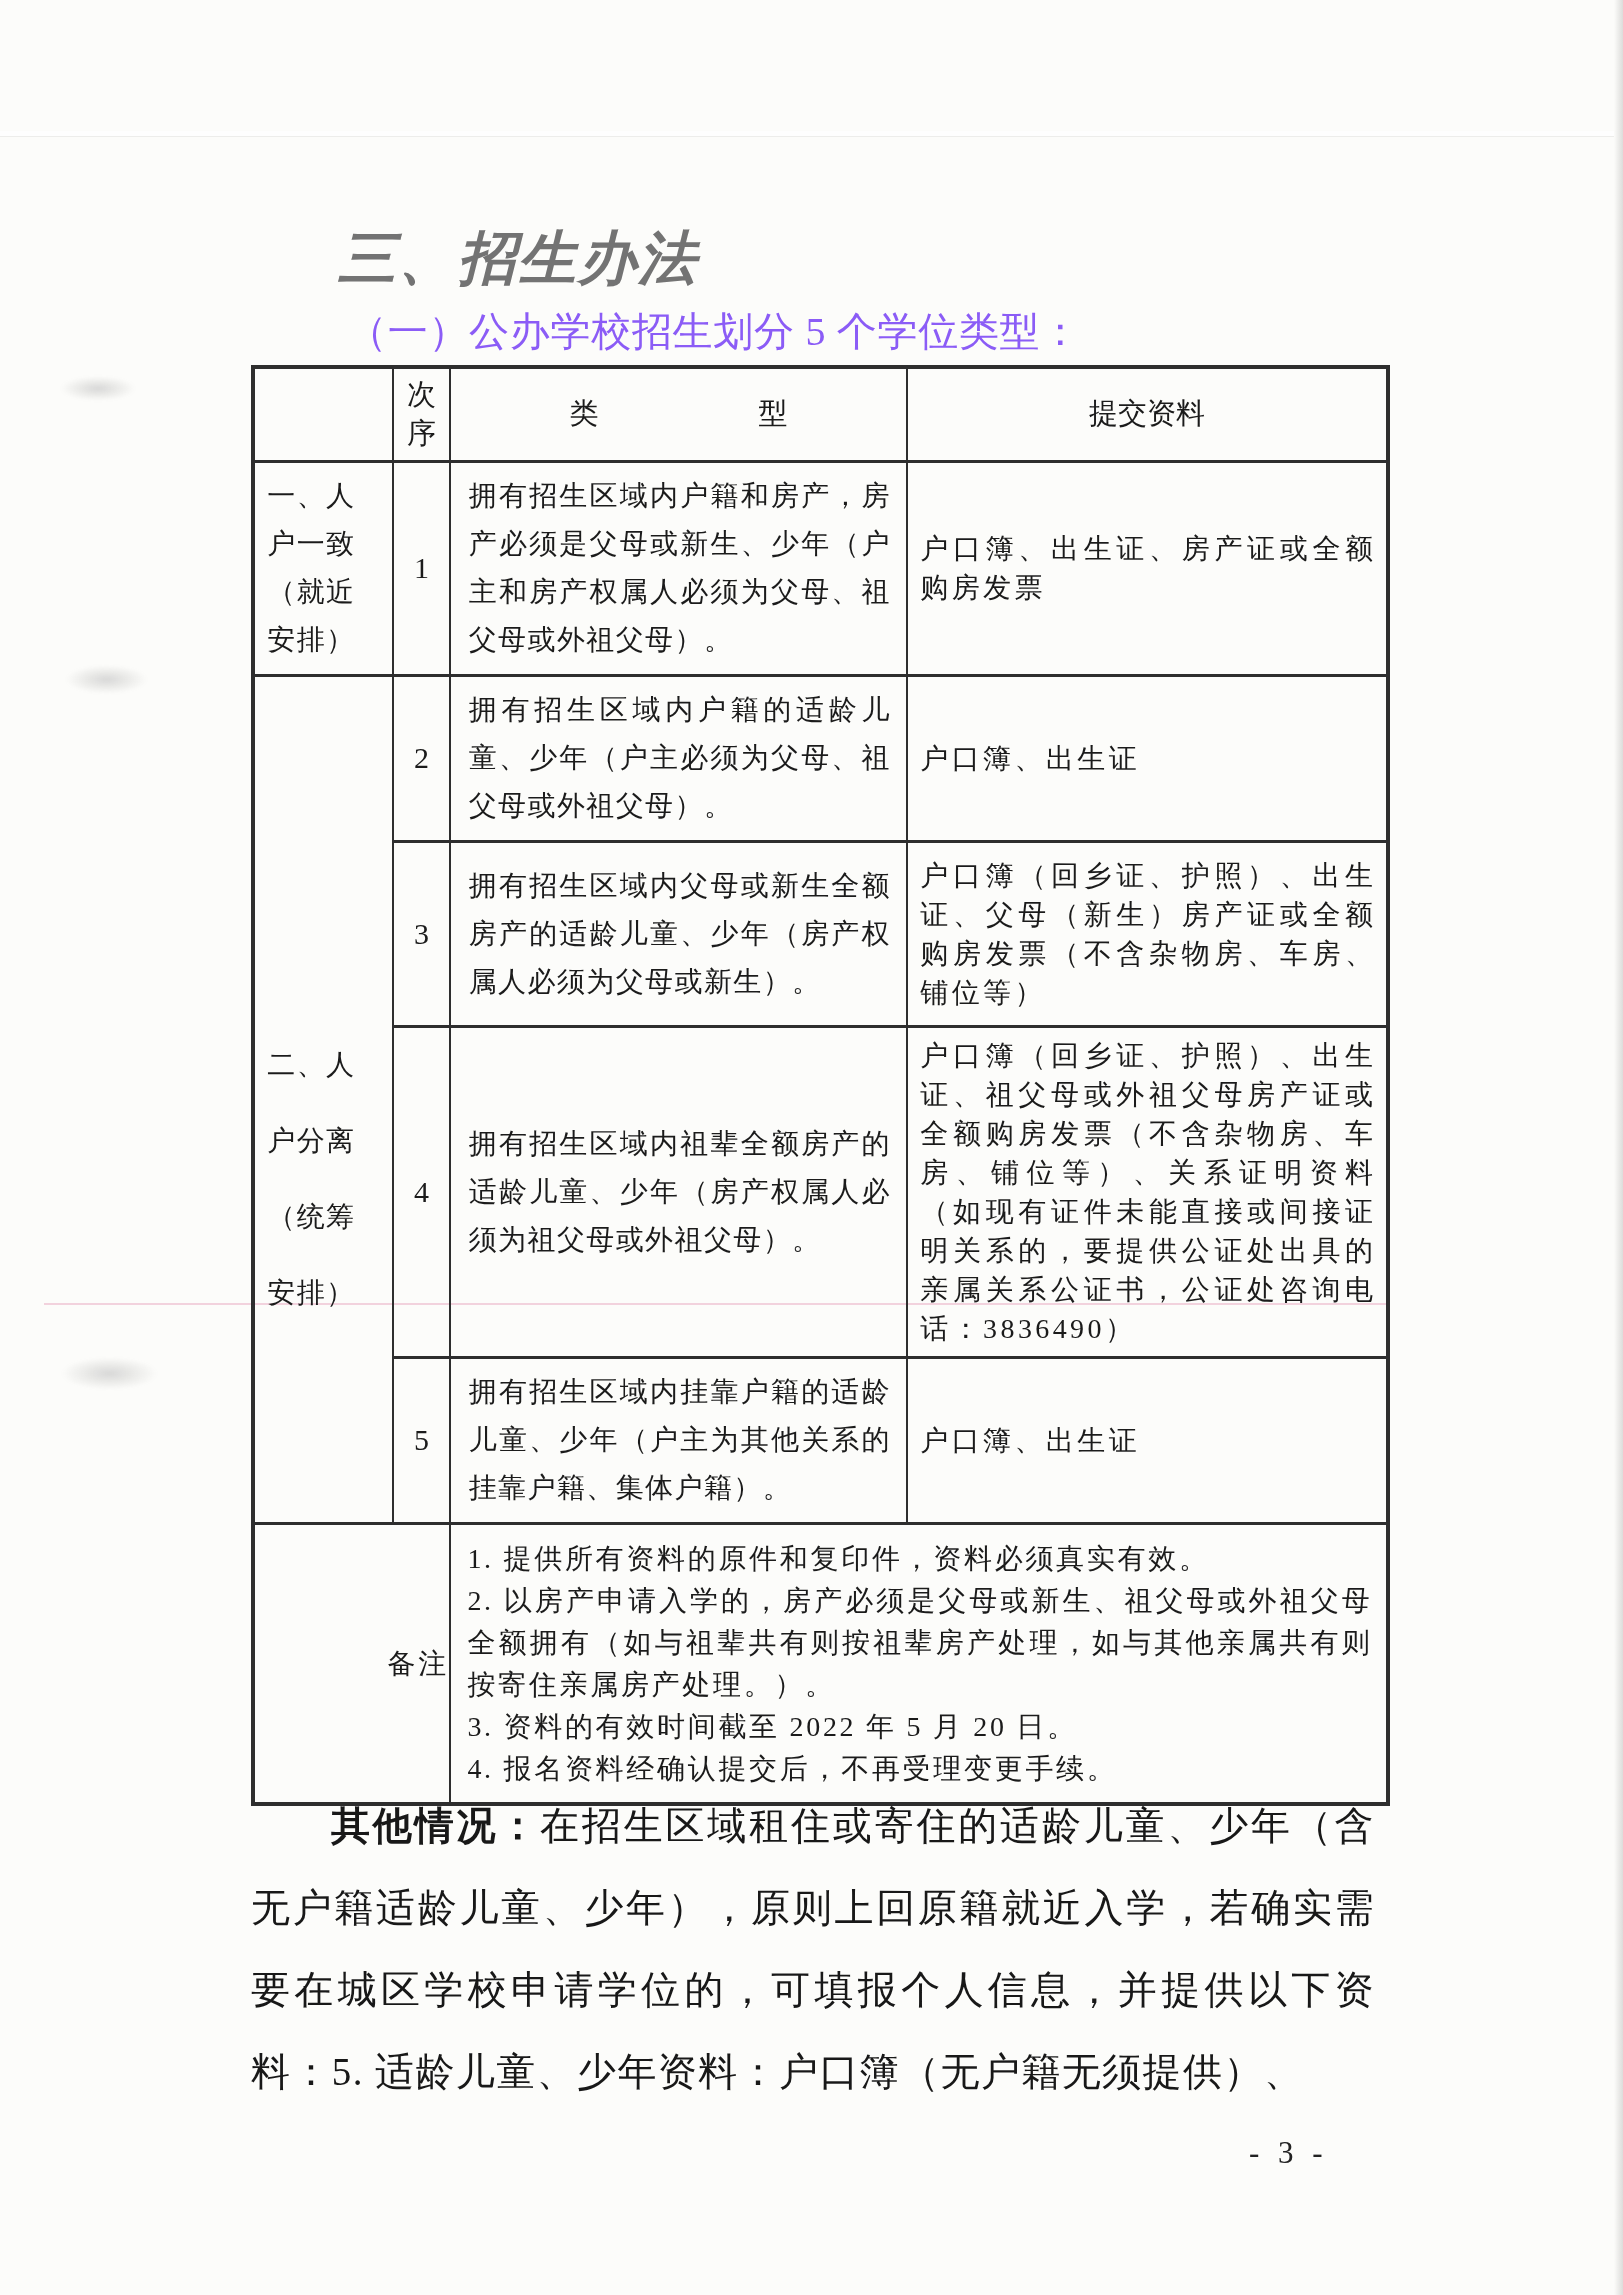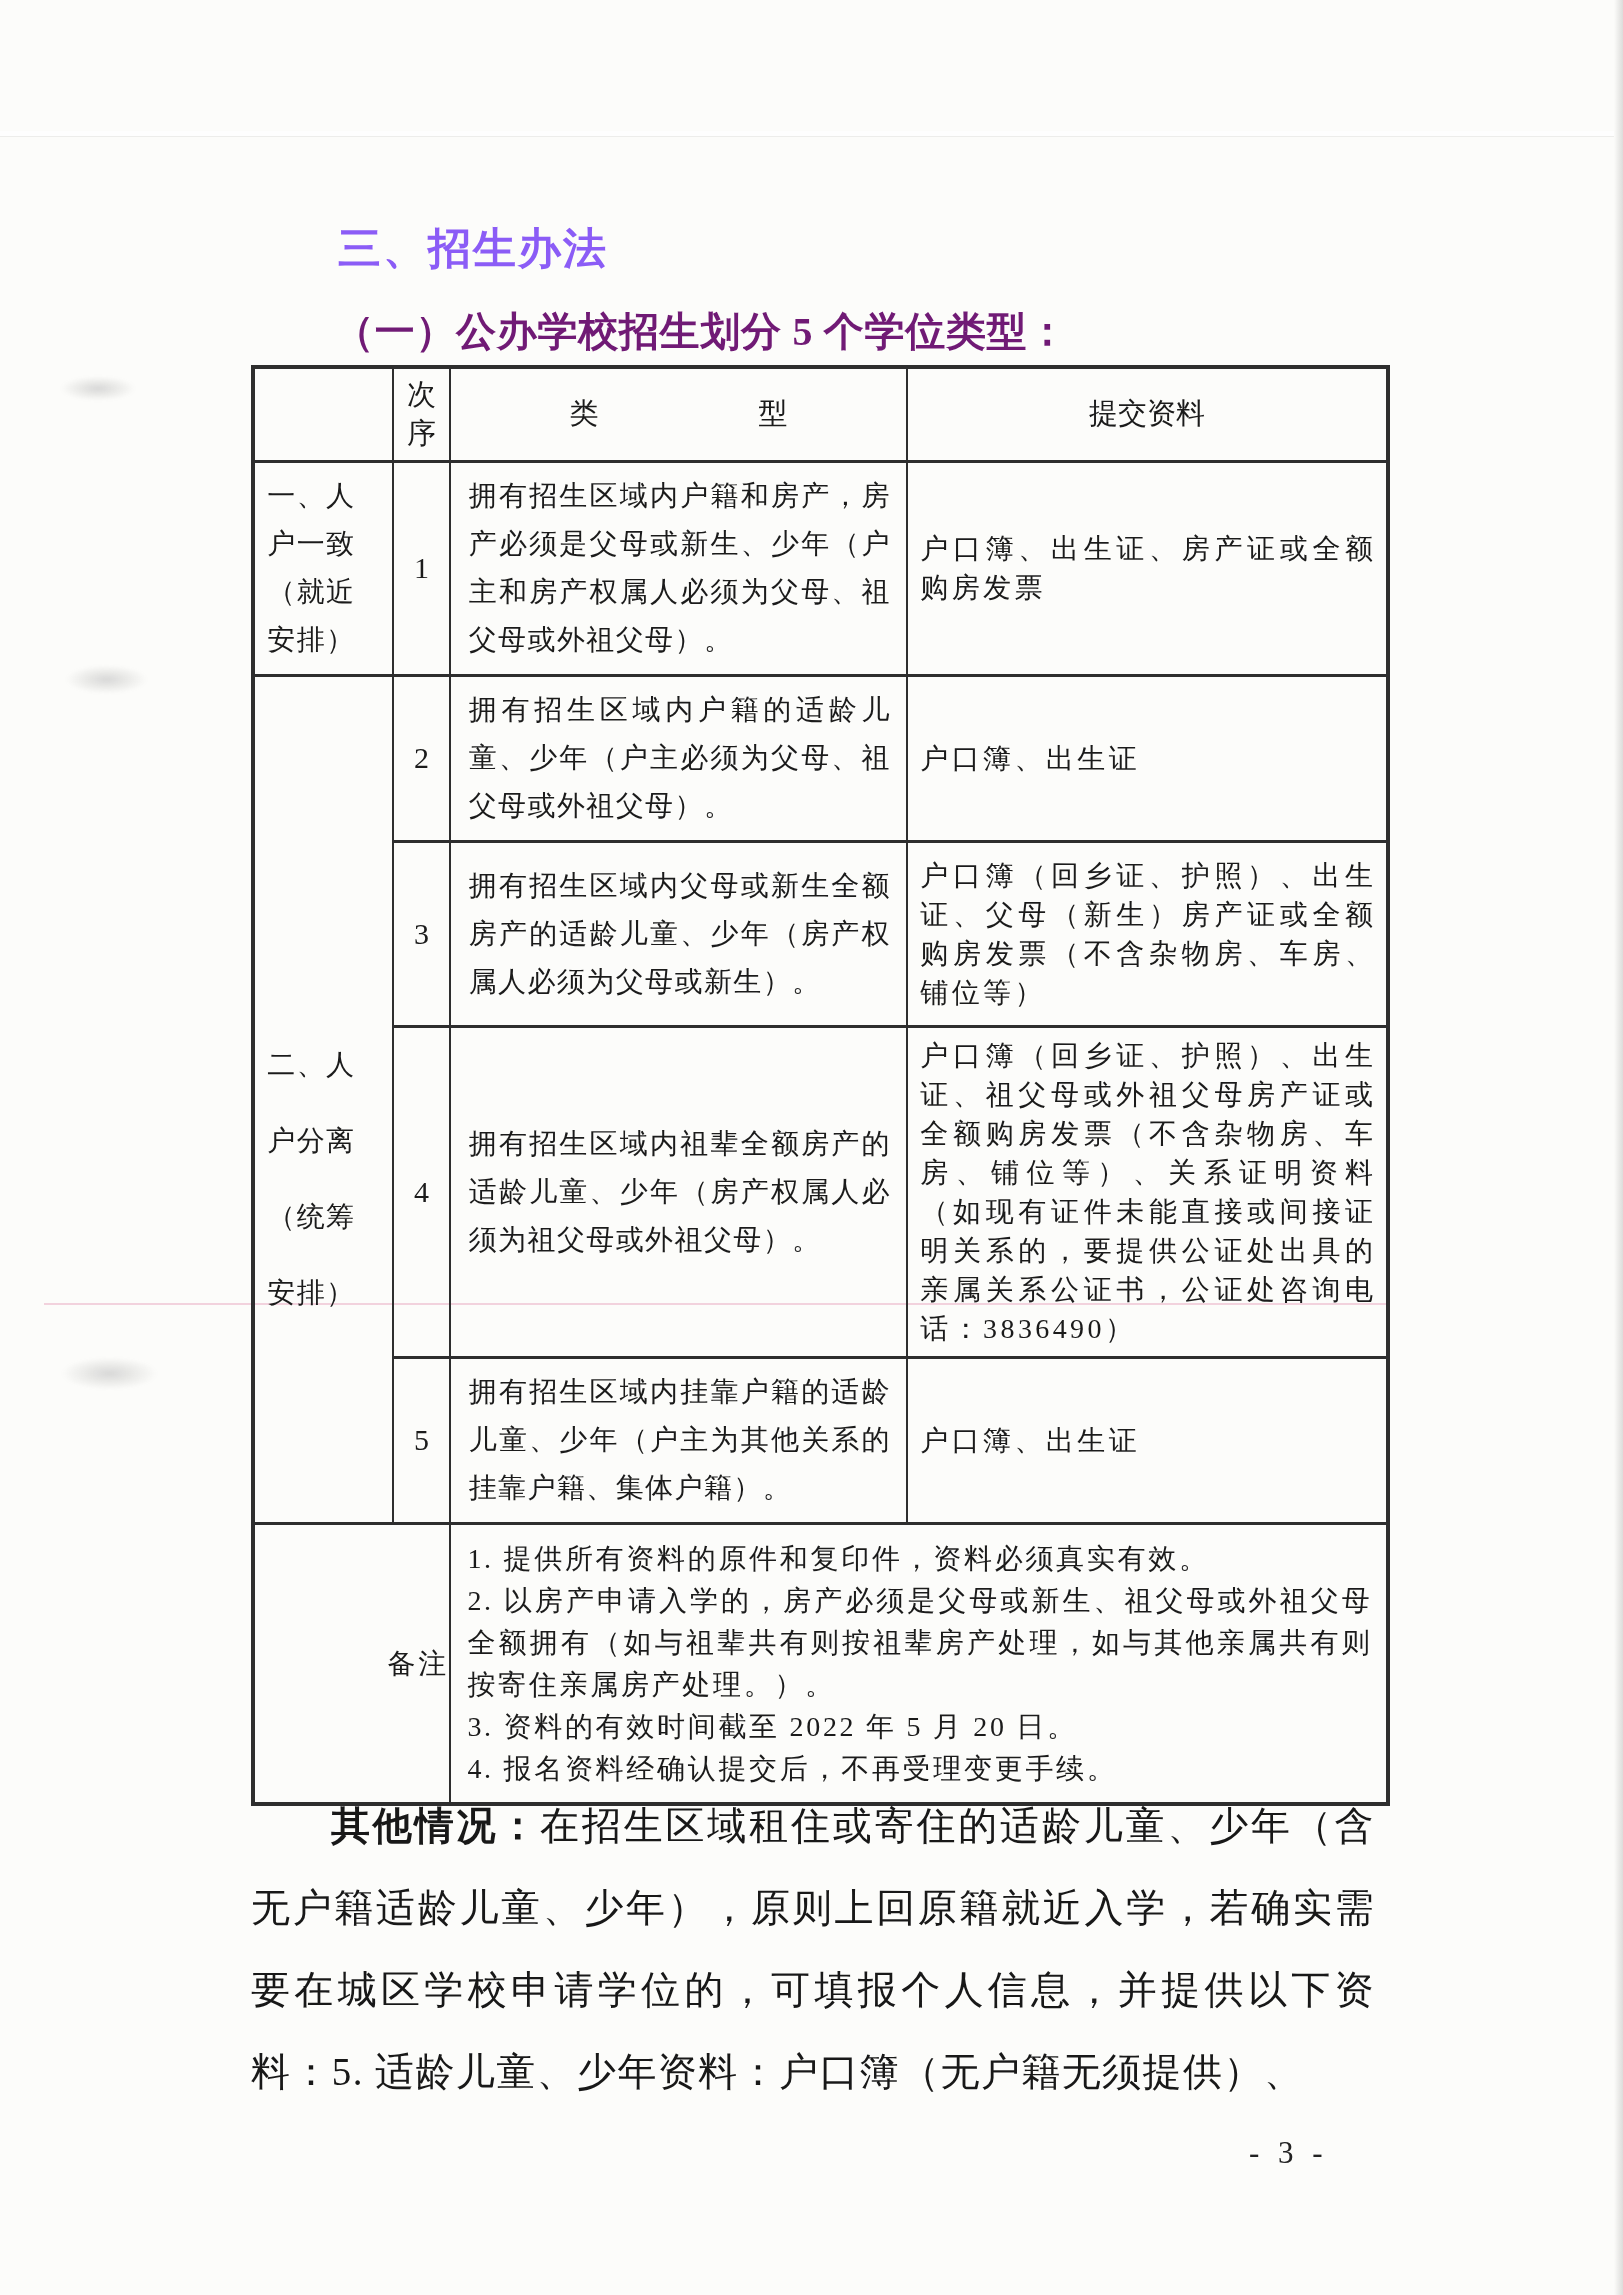--- a/index.html
+++ b/index.html
@@ -27,25 +27,25 @@
   }
   .smudge { position:absolute; filter:blur(1.4px);
     background:radial-gradient(ellipse, rgba(110,110,110,.25), rgba(110,110,110,0) 70%); }
   .smudge.s1 { left:60px;  top:376px;  width:76px; height:24.6px; }
   .smudge.s2 { left:65px;  top:665px;  width:83px; height:29px; }
   .smudge.s3 { left:61px;  top:1357px; width:97px; height:33px; }
 
   .doc-title {
     position:absolute; left:338px; top:220px;
     font-family:"Liberation Sans", sans-serif;
-    font-size:43px; font-weight:bold; letter-spacing:2px; color:#8b5cf6;
+    font-size:58px; font-weight:bold; letter-spacing:2px; color:#737373;font-style:italic;
   }
   .doc-subtitle {
-    position:absolute; left:334px; top:304px;
-    font-size:40px; font-weight:bold; letter-spacing:0.7px; color:#701a75;
+    position:absolute; left:347px; top:304px;
+    font-size:40px; font-weight:normal; letter-spacing:0.7px; color:#8b5cf6;
   }
 
   .table-wrap { position:absolute; left:251px; top:365px; }
   table.doc-table {
     border-collapse:collapse; table-layout:fixed;
     width:1135px; font-size:28px; color:#1b1b1b;
   }
   table.doc-table { border:4.1px solid #2e2e2e; }
   table.doc-table td {
     border:2px solid #2e2e2e;

